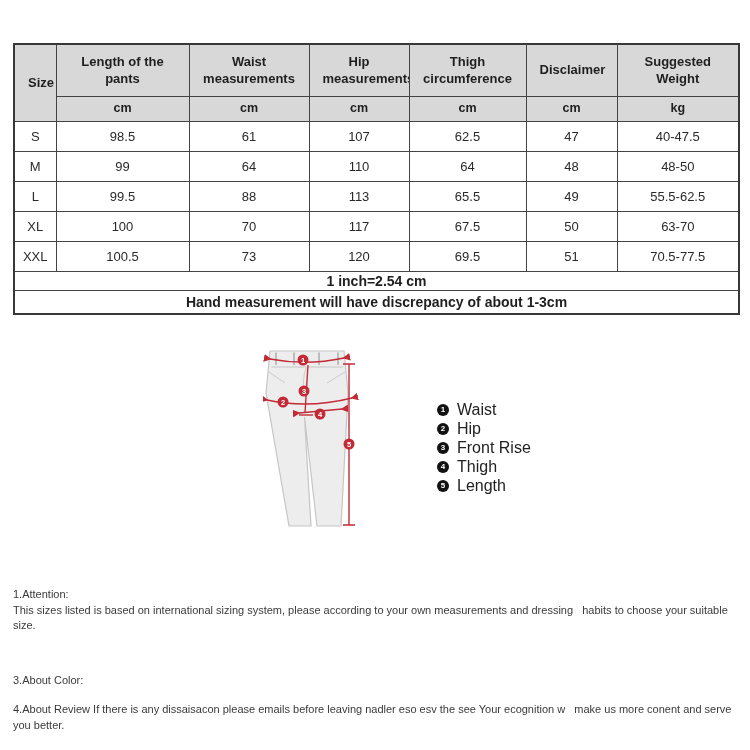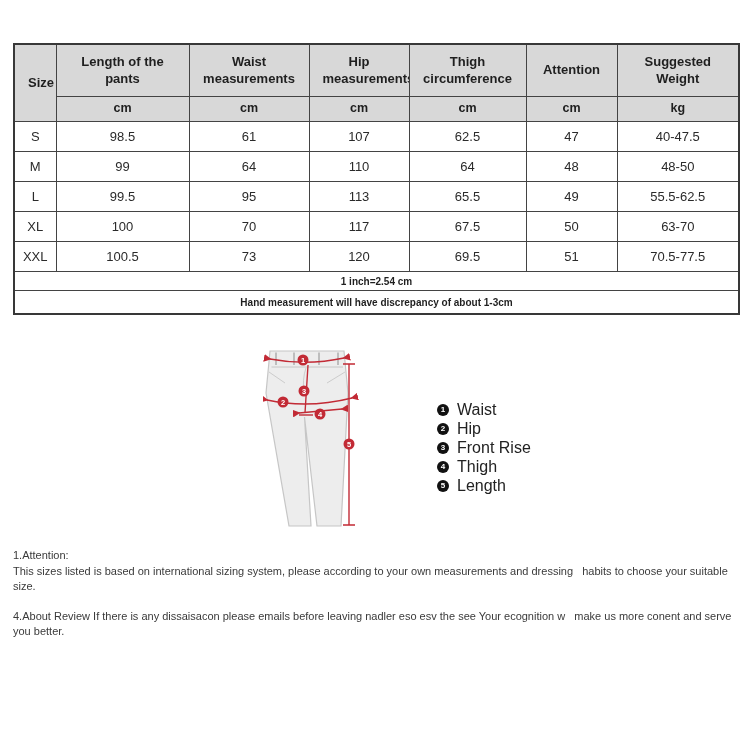--- a/index.html
+++ b/index.html
@@ -19,39 +19,39 @@
     overflow:hidden;
   }
   .size-table thead th{
     background:#d8d8d8;font-size:13px;font-weight:bold;color:#1f1f1f;
     padding:2px 13px;line-height:1.25;
   }
   .size-table thead tr.unit-row th{height:22px;padding:1px 4px;font-size:12.5px;}
   .size-table thead tr.title-row th{height:47px;}
   .size-table tbody td{height:29px;font-size:13px;color:#2a2a2a;background:#fff;padding:0 2px;}
   .size-table tfoot td{
-    font-size:10px;font-weight:bold;color:#1f1f1f;background:#fff;padding:1px 16px;
+    font-size:14px;font-weight:bold;color:#1f1f1f;background:#fff;padding:1px 16px;
   }
   .size-table tfoot tr.inch-row td{height:16px;}
   .size-table tfoot tr.hand-row td{height:20px;}
   
   .diagram{position:absolute;left:0;top:340px;width:750px;height:205px;}
   .pants-svg{position:absolute;left:263px;top:5px;width:96px;height:186px;}
   .legend{position:absolute;left:437px;top:60px;}
   .legend-row{display:flex;align-items:center;height:19px;}
   .legend-bullet{
     width:12px;height:12px;border-radius:50%;background:#111;color:#fff;
     font-size:8px;font-weight:bold;display:flex;align-items:center;justify-content:center;
     margin-right:8px;flex:0 0 12px;
   }
   .legend-label{font-size:16px;color:#222;}
   
   .notes{position:absolute;left:13px;top:548px;width:728px;font-size:11px;color:#3a3a3a;line-height:15.5px;}
   .note{margin-bottom:14px;}
-  .note-heading{white-space:pre-wrap;}
+  .note-heading{white-space:pre-wrap;margin-top:39px;}
   .note-body{white-space:pre-wrap;}
   svg text.circ-num{font-family:"Liberation Sans",sans-serif;font-size:7.5px;font-weight:bold;fill:#fff;text-anchor:middle;}
 </style>
 </head>
 <body>
 
 <table class="size-table">
   <colgroup>
     <col style="width:42px">
       <col style="width:133px">
@@ -61,21 +61,21 @@
       <col style="width:91px">
       <col style="width:122px">
   </colgroup>
   <thead>
     <tr class="title-row">
       <th rowspan="2">Size</th>
       <th>Length of the pants</th>
       <th>Waist measurements</th>
       <th>Hip measurements</th>
       <th>Thigh circumference</th>
-      <th>Attention</th>
+      <th>Disclaimer</th>
       <th>Suggested Weight</th>
     </tr>
     <tr class="unit-row">
       <th>cm</th>
       <th>cm</th>
       <th>cm</th>
       <th>cm</th>
       <th>cm</th>
       <th>kg</th>
     </tr>
@@ -95,21 +95,21 @@
       <td>99</td>
       <td>64</td>
       <td>110</td>
       <td>64</td>
       <td>48</td>
       <td>48-50</td>
     </tr>
     <tr>
       <td>L</td>
       <td>99.5</td>
-      <td>95</td>
+      <td>88</td>
       <td>113</td>
       <td>65.5</td>
       <td>49</td>
       <td>55.5-62.5</td>
     </tr>
     <tr>
       <td>XL</td>
       <td>100</td>
       <td>70</td>
       <td>117</td>
@@ -203,17 +203,18 @@
 </div>
 
 <div class="notes">
   <div class="note">
     <div class="note-heading">1.Attention:</div>
     <div class="note-body">This sizes listed is based on international sizing system, please according to your own measurements and dressing   habits to choose your suitable size.</div>
   </div>
   <div class="note">
   </div>
   <div class="note">
+    <div class="note-heading">3.About Color:</div>
   </div>
   <div class="note">
     <div class="note-body">4.About Review If there is any dissaisacon please emails before leaving nadler eso esv the see Your ecognition w   make us more conent and serve you better.</div>
   </div>
 </div>
 
 </body></html>

